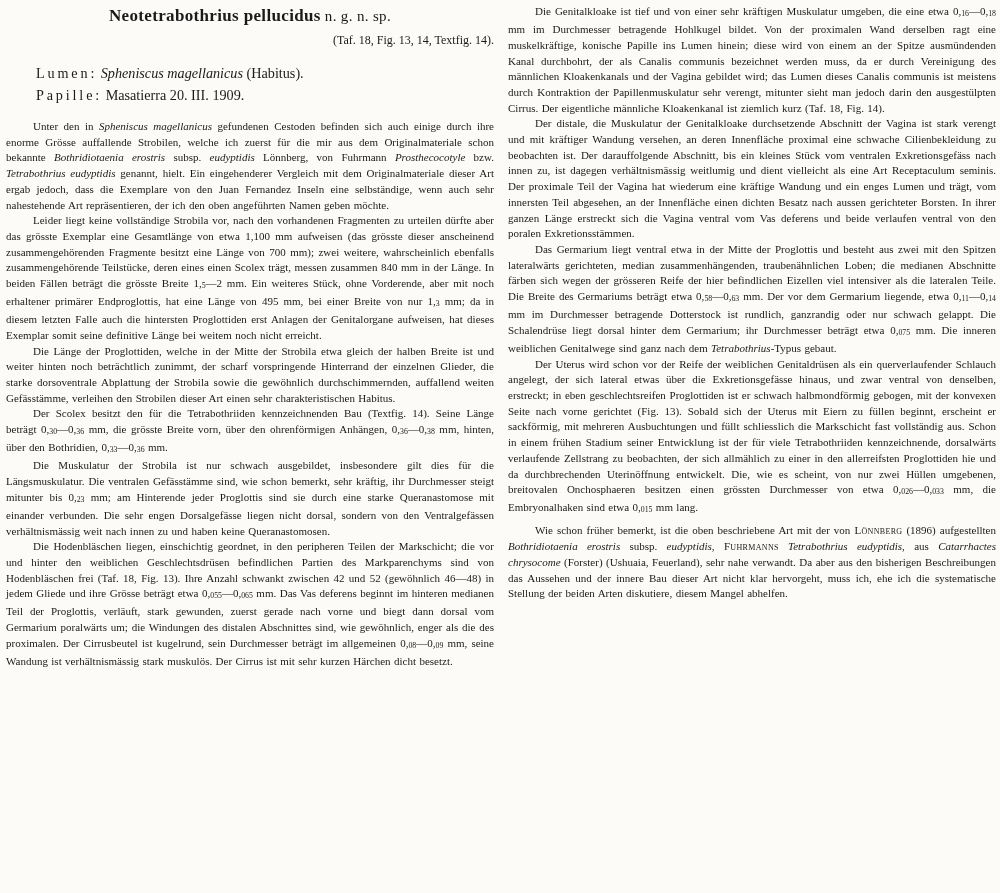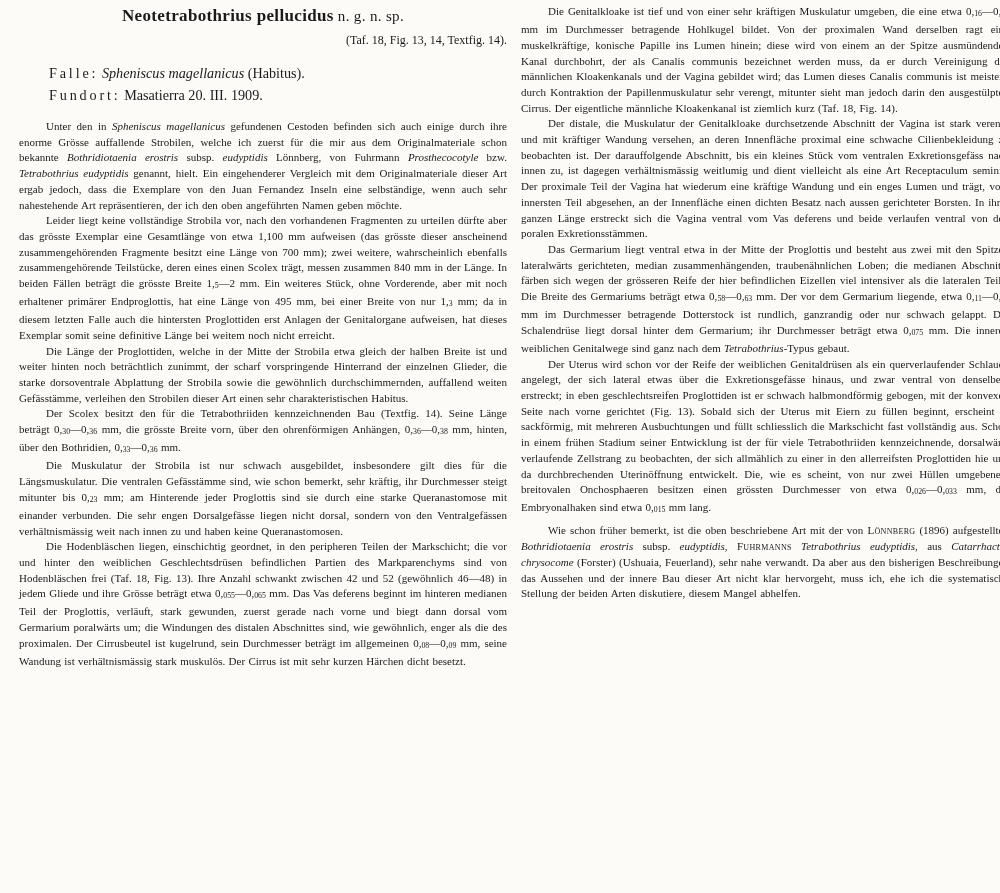--- a/index.html
+++ b/index.html
@@ -2,21 +2,21 @@
 <html lang="de"><head>
 <meta charset="utf-8">
 <style>
   html, body { margin: 0; padding: 0; }
   body {
     width: 1000px; height: 893px; overflow: hidden;
     background: #fcfbf8; color: #1a1a1a;
     font-family: "Liberation Serif", "DejaVu Serif", serif;
     -webkit-font-smoothing: antialiased;
   }
-  .page { display: flex; gap: 14px; padding: 4px 6px 0 19px; }
+  .page { display: flex; gap: 14px; padding: 4px 6px 0 6px; }
   .col { width: 488px; flex: 0 0 auto; }
 
   .article-title {
     text-align: center; font-size: 17px; font-weight: bold;
     margin: 2px 0 0 0; letter-spacing: 0.02em;
   }
   .title-suffix { font-weight: normal; font-size: 15px; }
   .figure-ref {
     text-align: right; font-size: 12px; font-weight: normal;
     margin: 7px 0 15px 0;
@@ -42,22 +42,22 @@
 </head>
 <body>
 
 <div class="page">
 
   <div class="col">
     <h1 class="article-title"><span>Neotetrabothrius pellucidus</span><span class="title-suffix"> n. g. n. sp.</span></h1>
     <div class="figure-ref">(Taf. 18, Fig. 13, 14, Textfig. 14).</div>
 
     <div class="host">
-      <p class="host-line"><span class="host-label">Falle:</span><span> </span><span class="it">Spheniscus magellanicus</span><span> </span><span>(Habitus).</span></p>
-      <p class="host-line"><span class="host-label">Fundort:</span><span> </span><span>Masatierra 20. III. 1909.</span></p>
+      <p class="host-line"><span class="host-label">Lumen:</span><span> </span><span class="it">Spheniscus magellanicus</span><span> </span><span>(Habitus).</span></p>
+      <p class="host-line"><span class="host-label">Papille:</span><span> </span><span>Masatierra 20. III. 1909.</span></p>
     </div>
 
     <div>
         <p class="para">Unter den in <span class="it">Spheniscus magellanicus</span> gefundenen Cestoden befinden sich auch einige durch ihre enorme Grösse auffallende Strobilen, welche ich zuerst für die mir aus dem Originalmateriale schon bekannte <span class="it">Bothridiotaenia erostris</span> subsp. <span class="it">eudyptidis</span> Lönnberg, von Fuhrmann <span class="it">Prosthecocotyle</span> bzw. <span class="it">Tetrabothrius eudyptidis</span> genannt, hielt. Ein eingehenderer Vergleich mit dem Originalmateriale dieser Art ergab jedoch, dass die Exemplare von den Juan Fernandez Inseln eine selbständige, wenn auch sehr nahestehende Art repräsentieren, der ich den oben angeführten Namen geben möchte.</p>
         <p class="para">Leider liegt keine vollständige Strobila vor, nach den vorhandenen Fragmenten zu urteilen dürfte aber das grösste Exemplar eine Gesamtlänge von etwa 1,100 mm aufweisen (das grösste dieser anscheinend zusammengehörenden Fragmente besitzt eine Länge von 700 mm); zwei weitere, wahrscheinlich ebenfalls zusammengehörende Teilstücke, deren eines einen Scolex trägt, messen zusammen 840 mm in der Länge. In beiden Fällen beträgt die grösste Breite 1,<span class="subn">5</span>—2 mm. Ein weiteres Stück, ohne Vorderende, aber mit noch erhaltener primärer Endproglottis, hat eine Länge von 495 mm, bei einer Breite von nur 1,<span class="subn">3</span> mm; da in diesem letzten Falle auch die hintersten Proglottiden erst Anlagen der Genitalorgane aufweisen, hat dieses Exemplar somit seine definitive Länge bei weitem noch nicht erreicht.</p>
         <p class="para">Die Länge der Proglottiden, welche in der Mitte der Strobila etwa gleich der halben Breite ist und weiter hinten noch beträchtlich zunimmt, der scharf vorspringende Hinterrand der einzelnen Glieder, die starke dorsoventrale Abplattung der Strobila sowie die gewöhnlich durchschimmernden, auffallend weiten Gefässtämme, verleihen den Strobilen dieser Art einen sehr charakteristischen Habitus.</p>
         <p class="para">Der Scolex besitzt den für die Tetrabothriiden kennzeichnenden Bau (Textfig. 14). Seine Länge beträgt 0,<span class="subn">30</span>—0,<span class="subn">36</span> mm, die grösste Breite vorn, über den ohrenförmigen Anhängen, 0,<span class="subn">36</span>—0,<span class="subn">38</span> mm, hinten, über den Bothridien, 0,<span class="subn">33</span>—0,<span class="subn">36</span> mm.</p>
         <p class="para">Die Muskulatur der Strobila ist nur schwach ausgebildet, insbesondere gilt dies für die Längsmuskulatur. Die ventralen Gefässtämme sind, wie schon bemerkt, sehr kräftig, ihr Durchmesser steigt mitunter bis 0,<span class="subn">23</span> mm; am Hinterende jeder Proglottis sind sie durch eine starke Queranastomose mit einander verbunden. Die sehr engen Dorsalgefässe liegen nicht dorsal, sondern von den Ventralgefässen verhältnismässig weit nach innen zu und haben keine Queranastomosen.</p>
         <p class="para">Die Hodenbläschen liegen, einschichtig geordnet, in den peripheren Teilen der Markschicht; die vor und hinter den weiblichen Geschlechtsdrüsen befindlichen Partien des Markparenchyms sind von Hodenbläschen frei (Taf. 18, Fig. 13). Ihre Anzahl schwankt zwischen 42 und 52 (gewöhnlich 46—48) in jedem Gliede und ihre Grösse beträgt etwa 0,<span class="subn">055</span>—0,<span class="subn">065</span> mm. Das Vas deferens beginnt im hinteren medianen Teil der Proglottis, verläuft, stark gewunden, zuerst gerade nach vorne und biegt dann dorsal vom Germarium poralwärts um; die Windungen des distalen Abschnittes sind, wie gewöhnlich, enger als die des proximalen. Der Cirrusbeutel ist kugelrund, sein Durchmesser beträgt im allgemeinen 0,<span class="subn">08</span>—0,<span class="subn">09</span> mm, seine Wandung ist verhältnismässig stark muskulös. Der Cirrus ist mit sehr kurzen Härchen dicht besetzt.</p>
       </div>

